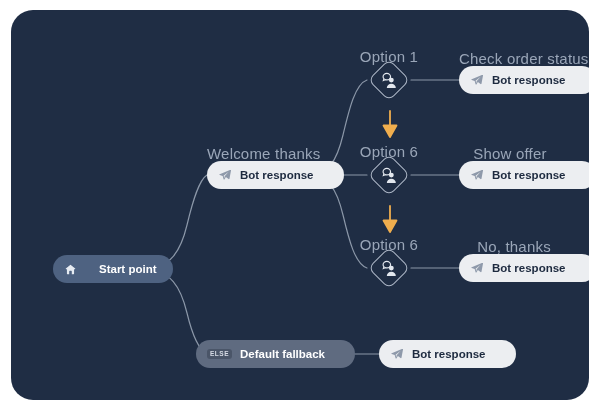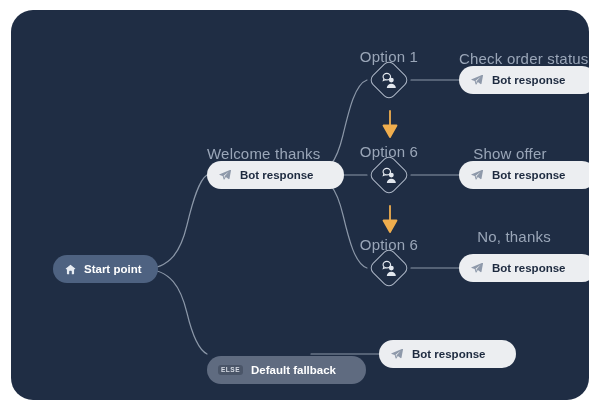--- a/index.html
+++ b/index.html
@@ -65,21 +65,21 @@
   }
 
   .pill-start {
     background: #4e6281;
     color: #ffffff;
     font-size: 11.5px;
     font-weight: 700;
     height: 28px;
     border-radius: 14px;
     padding: 0 16px 0 11px;
-    gap: 7px;
+    gap: 22px;
   }
 
   
   .caption {
     position: absolute;
     font-size: 15px;
     color: #9aa6b8;
     letter-spacing: 0.2px;
     white-space: nowrap;
     text-align: center;
@@ -247,31 +247,31 @@
     <span class="shape"></span>
     <span class="glyph">
       <svg width="19" height="19" viewBox="0 0 24 24" xmlns="http://www.w3.org/2000/svg">
         <path d="M8.6 3.1c-2.6 0-4.7 1.8-4.7 4.1 0 1 .4 1.9 1.1 2.6l-.7 2.2 2.4-1.1c.6.2 1.2.3 1.9.3 2.6 0 4.7-1.8 4.7-4s-2.1-4.1-4.7-4.1z" fill="none" stroke="#e2e7ee" stroke-width="1.5"></path>
         <circle cx="14.3" cy="11.5" r="3.1" fill="#e2e7ee"></circle>
         <path d="M8.6 21.4c0-3.1 2.6-5.2 5.7-5.2s5.7 2.1 5.7 5.2z" fill="#e2e7ee"></path>
       </svg>
     </span>
   </div>
 
-  <div class="caption" style="left:448px; top:218px; width:110px;">No, thanks</div>
+  <div class="caption" style="left:448px; top:228px; width:110px;">No, thanks</div>
   <div class="node pill pill-light" style="left:448px; top:244px;">
     <span class="icon">
       <svg width="14" height="14" viewBox="0 0 24 24" fill="#8e99aa" xmlns="http://www.w3.org/2000/svg">
         <path d="M21.4 3.1 2.9 10.6c-.8.3-.8 1.4.1 1.6l5 1.4 1.6 5.5c.2.8 1.3 1 1.7.2l2.2-3.7 4.6 3.4c.6.5 1.5.1 1.6-.6l2.6-14.2c.2-.8-.6-1.4-1.3-1.1zM9.6 13.2l8.6-6.6-6.9 7.6-.3 3.4-1.4-4.4z"></path>
       </svg>
     </span>
     <span>Bot response</span>
   </div>
 
-  <div class="node pill pill-muted" style="left:196px; top:330px;margin-top:16px;">
+  <div class="node pill pill-muted" style="left:185px; top:330px;">
     <span class="else-badge">ELSE</span>
     <span>Default fallback</span>
   </div>
 
   <div class="node pill pill-light" style="left:368px; top:330px;">
     <span class="icon">
       <svg width="14" height="14" viewBox="0 0 24 24" fill="#8e99aa" xmlns="http://www.w3.org/2000/svg">
         <path d="M21.4 3.1 2.9 10.6c-.8.3-.8 1.4.1 1.6l5 1.4 1.6 5.5c.2.8 1.3 1 1.7.2l2.2-3.7 4.6 3.4c.6.5 1.5.1 1.6-.6l2.6-14.2c.2-.8-.6-1.4-1.3-1.1zM9.6 13.2l8.6-6.6-6.9 7.6-.3 3.4-1.4-4.4z"></path>
       </svg>
     </span>

